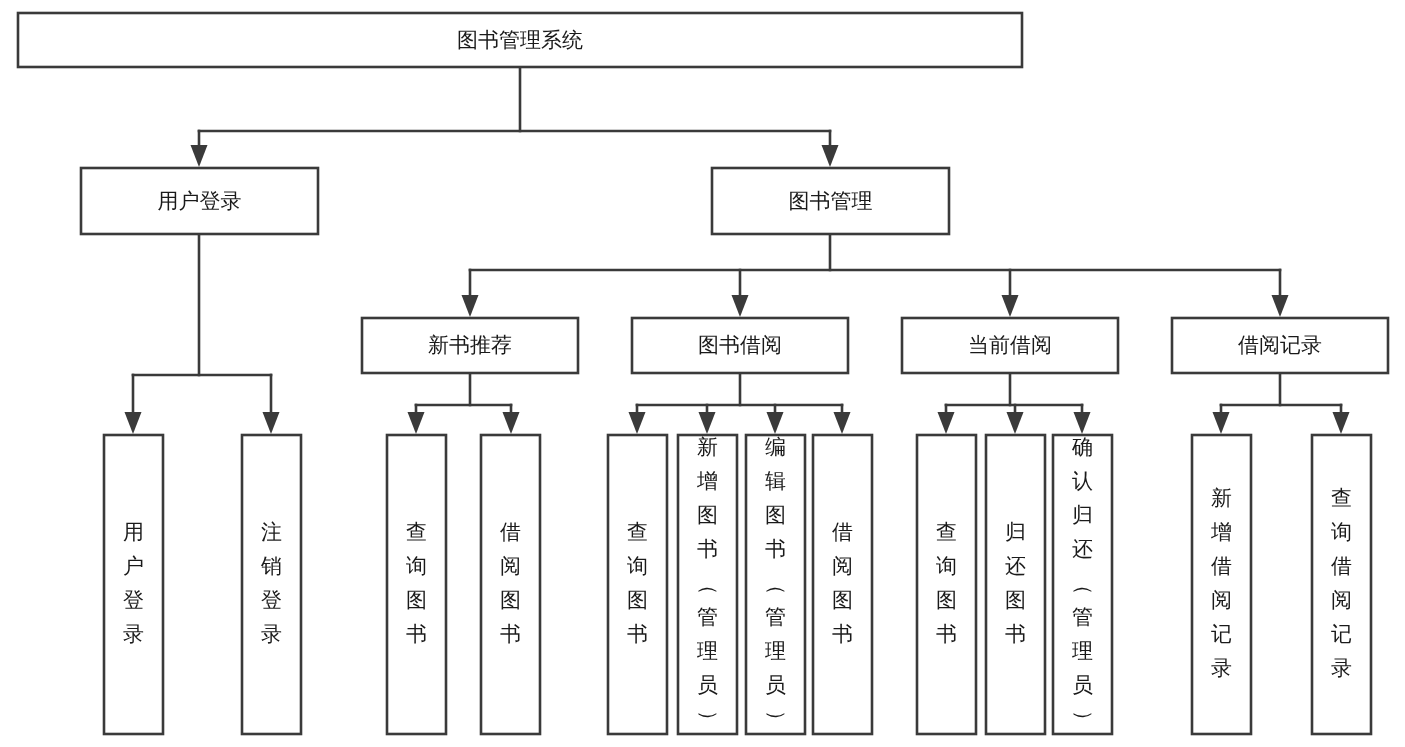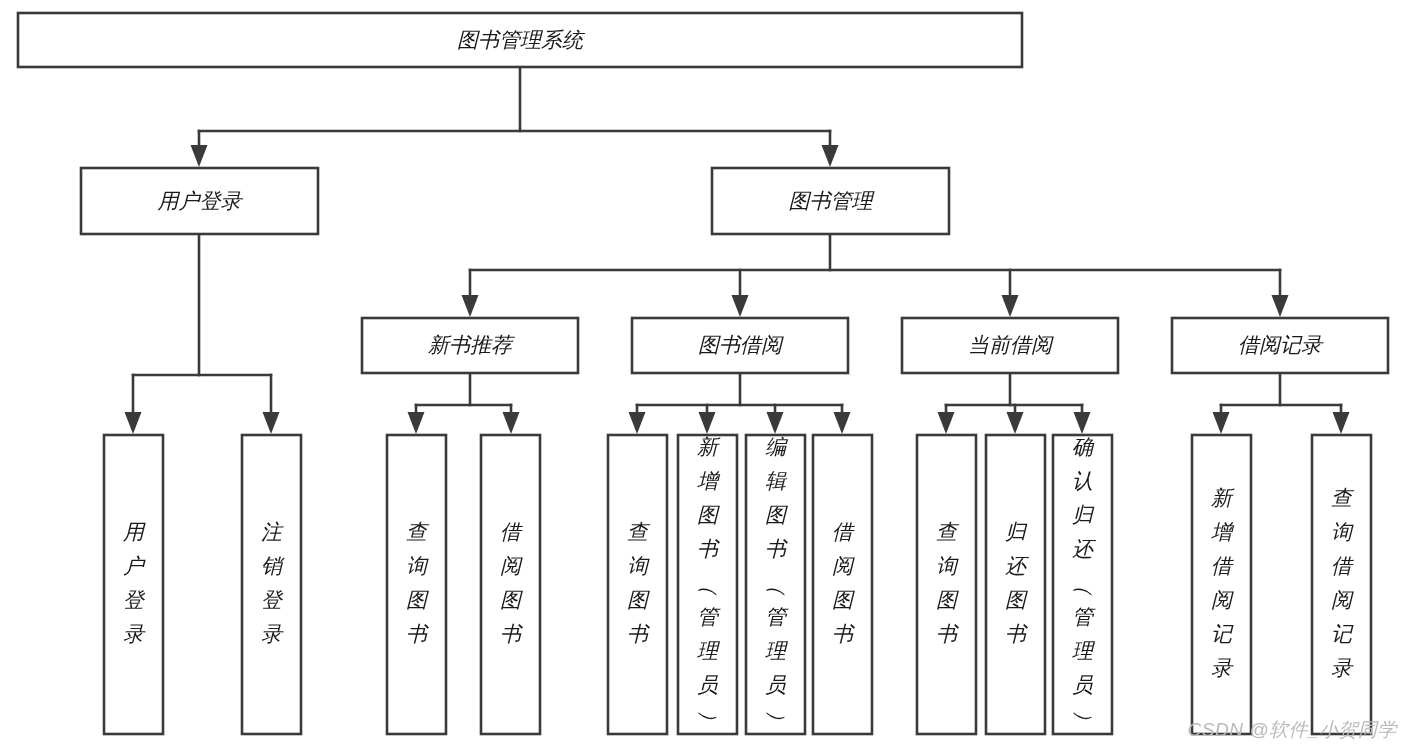--- a/index.html
+++ b/index.html
@@ -10,21 +10,20 @@
   }
   body {
     font-family: "Liberation Sans", "DejaVu Sans", sans-serif;
   }
   #diagram-root {
     position: relative;
     width: 1405px;
     height: 747px;
     background: #ffffff;
     overflow: hidden;
-    font-style: italic;
   }
   svg#flow-svg {
     position: absolute;
     left: 0;
     top: 0;
     width: 1405px;
     height: 747px;
     display: block;
   }
   .node-rect {
@@ -286,14 +285,13 @@
           <text x="1341.5" y="499.5" class="node-label vertical-text">查</text>
           <text x="1341.5" y="533.5" class="node-label vertical-text">询</text>
           <text x="1341.5" y="567.5" class="node-label vertical-text">借</text>
           <text x="1341.5" y="601.5" class="node-label vertical-text">阅</text>
           <text x="1341.5" y="635.5" class="node-label vertical-text">记</text>
           <text x="1341.5" y="669.5" class="node-label vertical-text">录</text>
           <text x="1341.5" y="439" class="node-label" opacity="0" font-size="1">查询借阅记录</text>
         </g>
       </g>
   </svg>
-  <div class="watermark">CSDN @软件_小贺同学</div>
 </div>
 
 </body></html>

